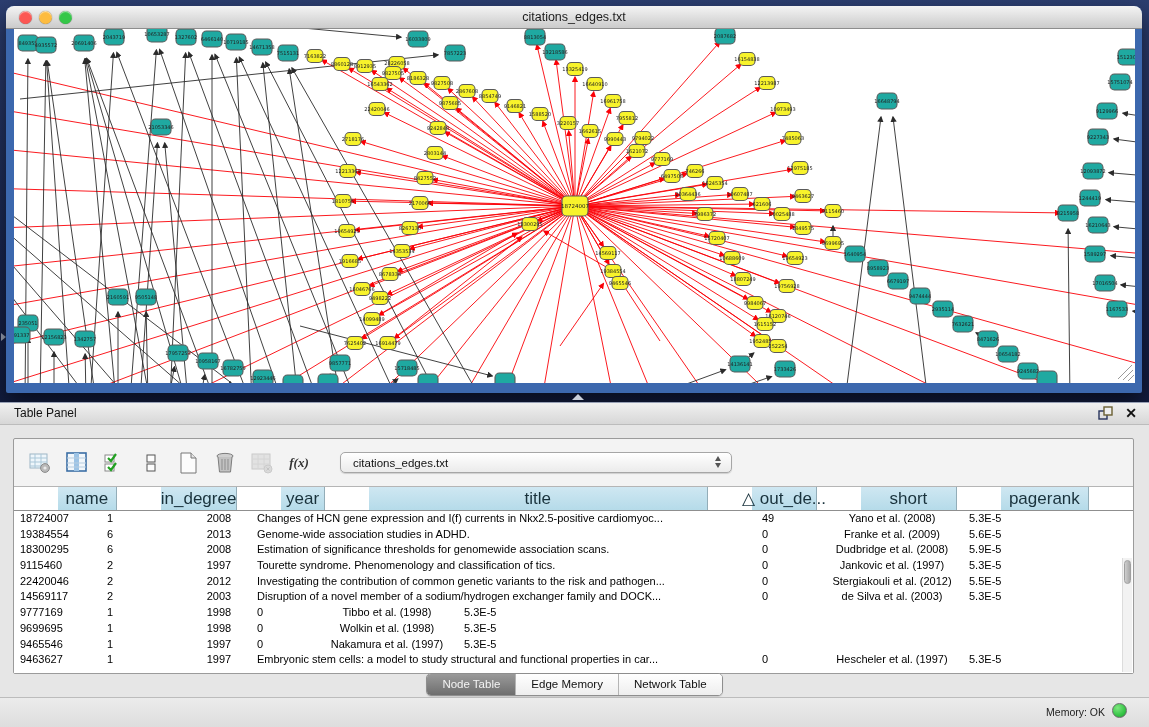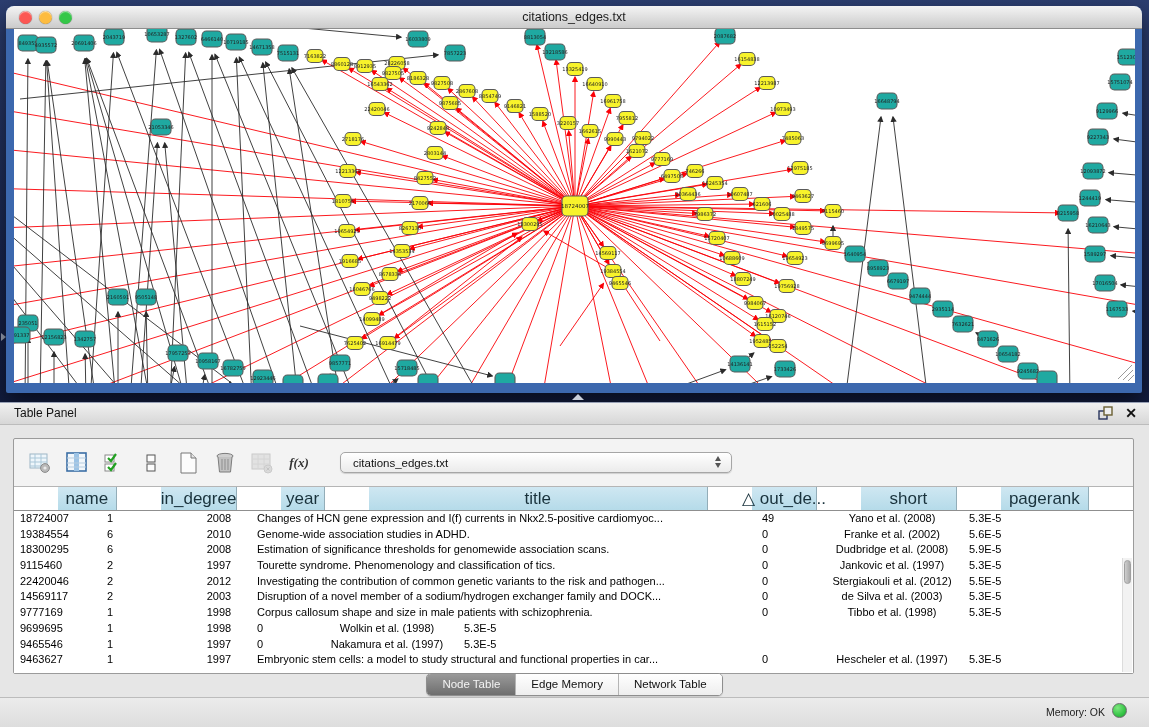--- a/index.html
+++ b/index.html
@@ -903,24 +903,24 @@
             <div class="td al" style="width:86px">1</div>
             <div class="td ac" style="width:64px">2008</div>
             <div class="td al" style="width:505px">Changes of HCN gene expression and I(f) currents in Nkx2.5-positive cardiomyoc...</div>
             <div class="td al" style="width:65px">49</div>
             <div class="td ac" style="width:142px">Yano et al. (2008)</div>
             <div class="td al" style="width:131px">5.3E-5</div>
           </div>
           <div class="tr">
             <div class="td al" style="width:87px">19384554</div>
             <div class="td al" style="width:86px">6</div>
-            <div class="td ac" style="width:64px">2010</div>
+            <div class="td ac" style="width:64px">2013</div>
             <div class="td al" style="width:505px">Genome-wide association studies in ADHD.</div>
             <div class="td al" style="width:65px">0</div>
-            <div class="td ac" style="width:142px">Franke et al. (2002)</div>
+            <div class="td ac" style="width:142px">Franke et al. (2009)</div>
             <div class="td al" style="width:131px">5.6E-5</div>
           </div>
           <div class="tr">
             <div class="td al" style="width:87px">18300295</div>
             <div class="td al" style="width:86px">6</div>
             <div class="td ac" style="width:64px">2008</div>
             <div class="td al" style="width:505px">Estimation of significance thresholds for genomewide association scans.</div>
             <div class="td al" style="width:65px">0</div>
             <div class="td ac" style="width:142px">Dudbridge et al. (2008)</div>
             <div class="td al" style="width:131px">5.9E-5</div>
@@ -949,21 +949,20 @@
             <div class="td ac" style="width:64px">2003</div>
             <div class="td al" style="width:505px">Disruption of a novel member of a sodium/hydrogen exchanger family and DOCK...</div>
             <div class="td al" style="width:65px">0</div>
             <div class="td ac" style="width:142px">de Silva et al. (2003)</div>
             <div class="td al" style="width:131px">5.3E-5</div>
           </div>
           <div class="tr">
             <div class="td al" style="width:87px">9777169</div>
             <div class="td al" style="width:86px">1</div>
             <div class="td ac" style="width:64px">1998</div>
-            <div class="td al" style="width:505px">Corpus callosum shape and size in male patients with schizophrenia.</div>
             <div class="td al" style="width:65px">0</div>
             <div class="td ac" style="width:142px">Tibbo et al. (1998)</div>
             <div class="td al" style="width:131px">5.3E-5</div>
           </div>
           <div class="tr">
             <div class="td al" style="width:87px">9699695</div>
             <div class="td al" style="width:86px">1</div>
             <div class="td ac" style="width:64px">1998</div>
             <div class="td al" style="width:65px">0</div>
             <div class="td ac" style="width:142px">Wolkin et al. (1998)</div>

